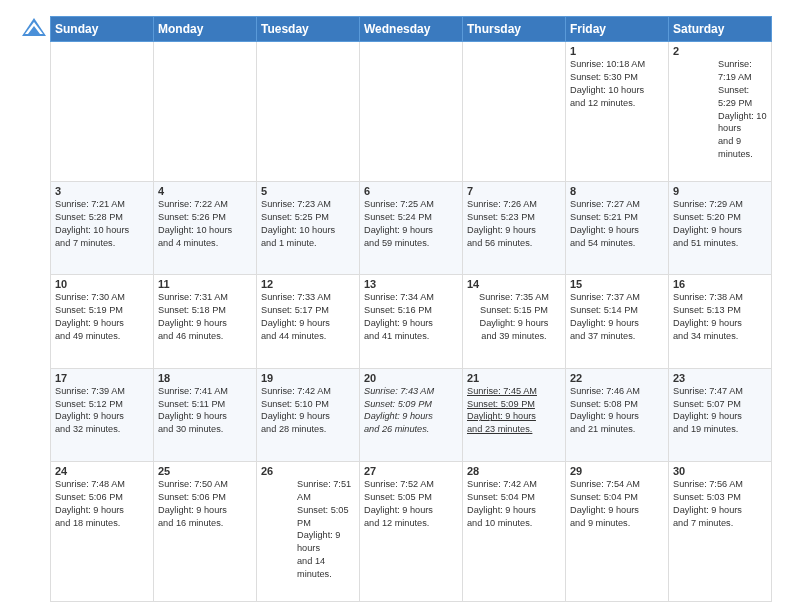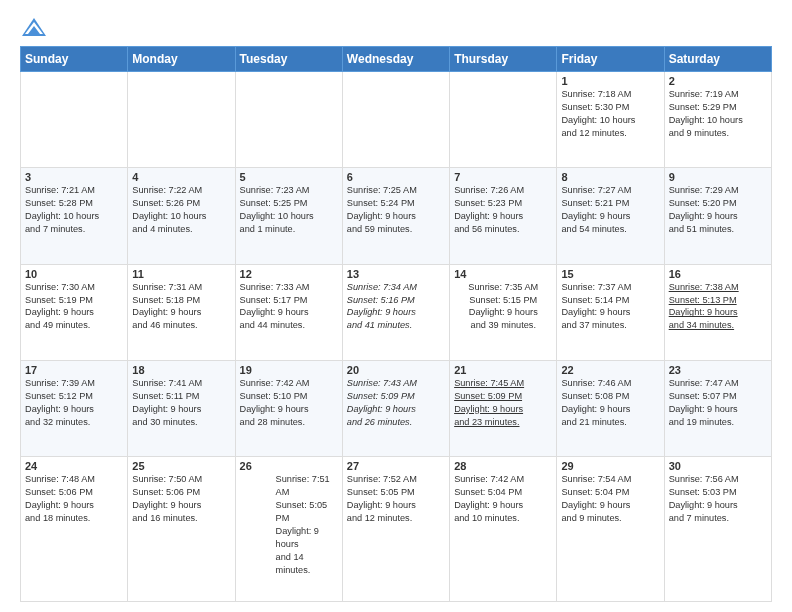--- a/index.html
+++ b/index.html
@@ -8,21 +8,21 @@
       background: #fff;
       width: 792px;
       height: 612px;
       overflow: hidden;
     }
     .page {
       width: 792px;
       height: 612px;
       padding: 16px 20px 10px 20px;
       display: flex;
-      flex-direction: column;
+      flex-direction: row;
     }
     .header {
       display: flex;
       justify-content: space-between;
       align-items: flex-start;
       margin-bottom: 8px;
     }
     .logo {
       display: flex;
       align-items: center;
@@ -124,28 +124,28 @@
     </thead>
     <tbody id="calendar-body">
         <tr>
           <td class="empty-cell"></td>
           <td class="empty-cell"></td>
           <td class="empty-cell"></td>
           <td class="empty-cell"></td>
           <td class="empty-cell"></td>
           <td>
             <span class="day-num">1</span>
-            <div class="day-info" style="white-space: pre-line;">Sunrise: 7:18 AM
+            <div class="day-info" style="white-space: pre-line;">Sunrise: 10:18 AM
 Sunset: 5:30 PM
 Daylight: 10 hours
 and 12 minutes.</div>
           </td>
           <td>
             <span class="day-num">2</span>
-            <div class="day-info" style="white-space: pre-line;">Sunrise: 7:19 AM
+            <div class="day-info" style="white-space: pre-line; margin-left: 45px;">Sunrise: 7:19 AM
 Sunset: 5:29 PM
 Daylight: 10 hours
 and 9 minutes.</div>
           </td>
         </tr>
         <tr>
           <td>
             <span class="day-num">3</span>
             <div class="day-info" style="white-space: pre-line;">Sunrise: 7:21 AM
 Sunset: 5:28 PM
@@ -212,42 +212,42 @@
           </td>
           <td>
             <span class="day-num">12</span>
             <div class="day-info" style="white-space: pre-line;">Sunrise: 7:33 AM
 Sunset: 5:17 PM
 Daylight: 9 hours
 and 44 minutes.</div>
           </td>
           <td>
             <span class="day-num">13</span>
-            <div class="day-info" style="white-space: pre-line; font-style: italic;">Sunrise: 7:34 AM
+            <div class="day-info" style="white-space: pre-line;">Sunrise: 7:34 AM
 Sunset: 5:16 PM
 Daylight: 9 hours
 and 41 minutes.</div>
           </td>
           <td>
             <span class="day-num">14</span>
             <div class="day-info" style="white-space: pre-line; text-align: center;">Sunrise: 7:35 AM
 Sunset: 5:15 PM
 Daylight: 9 hours
 and 39 minutes.</div>
           </td>
           <td>
             <span class="day-num">15</span>
             <div class="day-info" style="white-space: pre-line;">Sunrise: 7:37 AM
 Sunset: 5:14 PM
 Daylight: 9 hours
 and 37 minutes.</div>
           </td>
           <td>
             <span class="day-num">16</span>
-            <div class="day-info" style="white-space: pre-line; text-decoration: underline;">Sunrise: 7:38 AM
+            <div class="day-info" style="white-space: pre-line;">Sunrise: 7:38 AM
 Sunset: 5:13 PM
 Daylight: 9 hours
 and 34 minutes.</div>
           </td>
         </tr>
         <tr>
           <td>
             <span class="day-num">17</span>
             <div class="day-info" style="white-space: pre-line;">Sunrise: 7:39 AM
 Sunset: 5:12 PM

